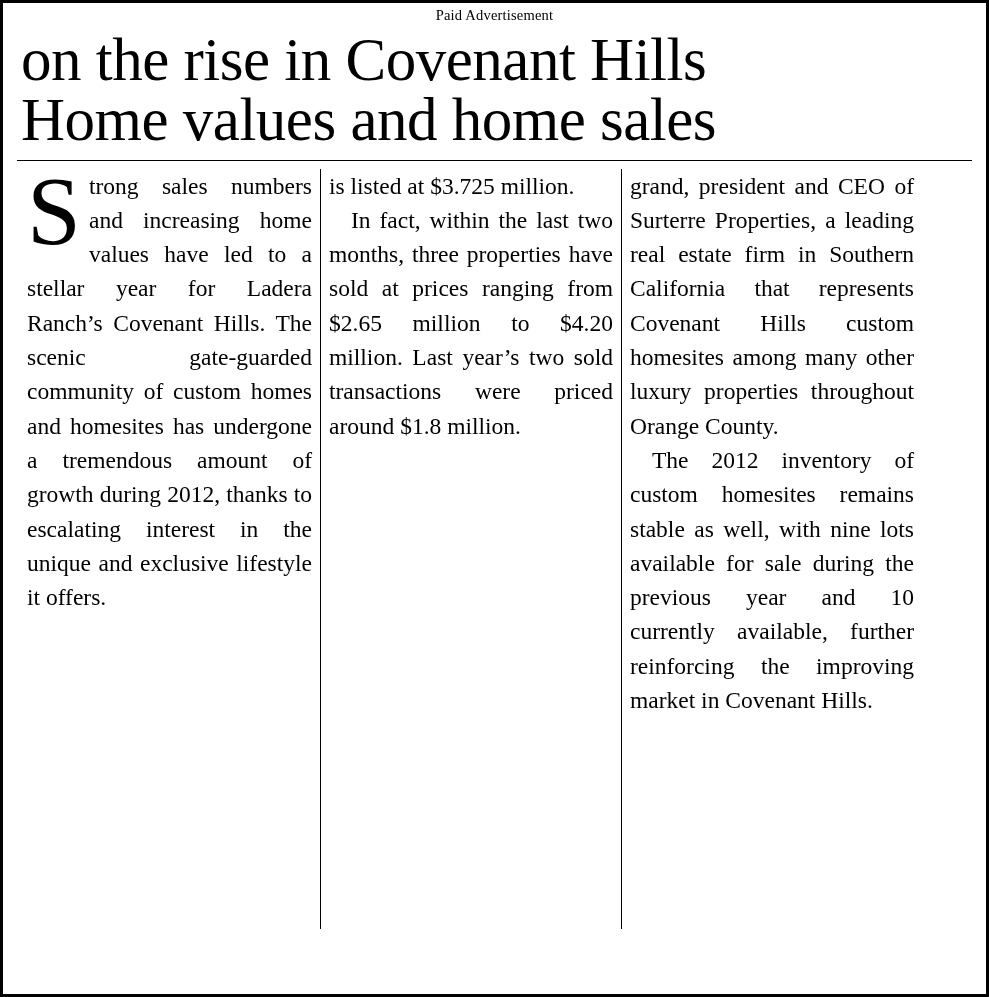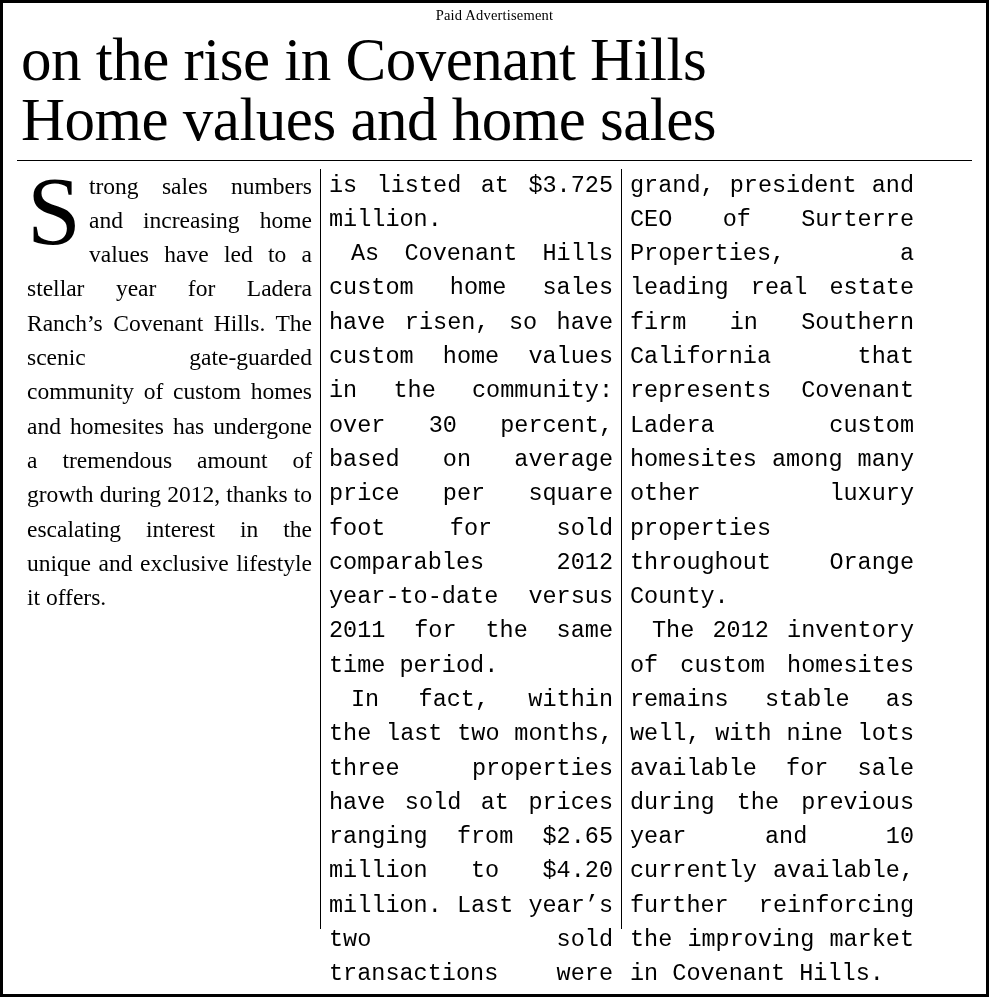--- a/index.html
+++ b/index.html
@@ -61,21 +61,20 @@
   }
 
   .col {
     width: 301px;
     position: relative;
     padding: 0 8px;
     box-sizing: border-box;
   }
   .col + .col {
     border-left: 1.5px solid #000000;
-    font-family: Liberation Mono, monospace;
   }
 
   .col p {
     margin: 0;
     font-size: 23.5px;
     line-height: 34.3px;
     text-align: justify;
     text-justify: inter-word;
     hyphens: manual;
   }
@@ -111,23 +110,22 @@
   <hr class="rule">
 
   <div class="columns">
 
     <div class="col">
       <p class="dropcap-para"><span class="dropcap">S</span><span>trong sales numbers and increasing home values have led to a stellar year for Ladera Ranch’s Covenant Hills. The scenic gate-guarded community of custom homes and homesites has undergone a tremendous amount of growth during 2012, thanks to escalating interest in the unique and exclusive lifestyle it offers.</span></p>
     </div>
 
     <div class="col">
       <p>is listed at $3.725 million.</p>
-      <p class="indent">As Covenant Hills custom home sales have risen, so have custom home values in the community: over 30 percent, based on average price per square foot for sold comparables 2012 year-to-date versus 2011 for the same time period.</p>
       <p class="indent">In fact, within the last two months, three properties have sold at prices ranging from $2.65 million to $4.20 million. Last year’s two sold transactions were priced around $1.8 million.</p>
     </div>
 
     <div class="col">
-      <p>grand, president and CEO of Surterre Properties, a leading real estate firm in Southern California that represents Covenant Ladera custom homesites among many other luxury properties throughout Orange County.</p>
+      <p>grand, president and CEO of Surterre Properties, a leading real estate firm in Southern California that represents Covenant Hills custom homesites among many other luxury properties throughout Orange County.</p>
       <p class="indent">The 2012 inventory of custom homesites remains stable as well, with nine lots available for sale during the previous year and 10 currently available, further reinforcing the improving market in Covenant Hills.</p>
     </div>
 
   </div>
 </div>
 
 </body></html>

